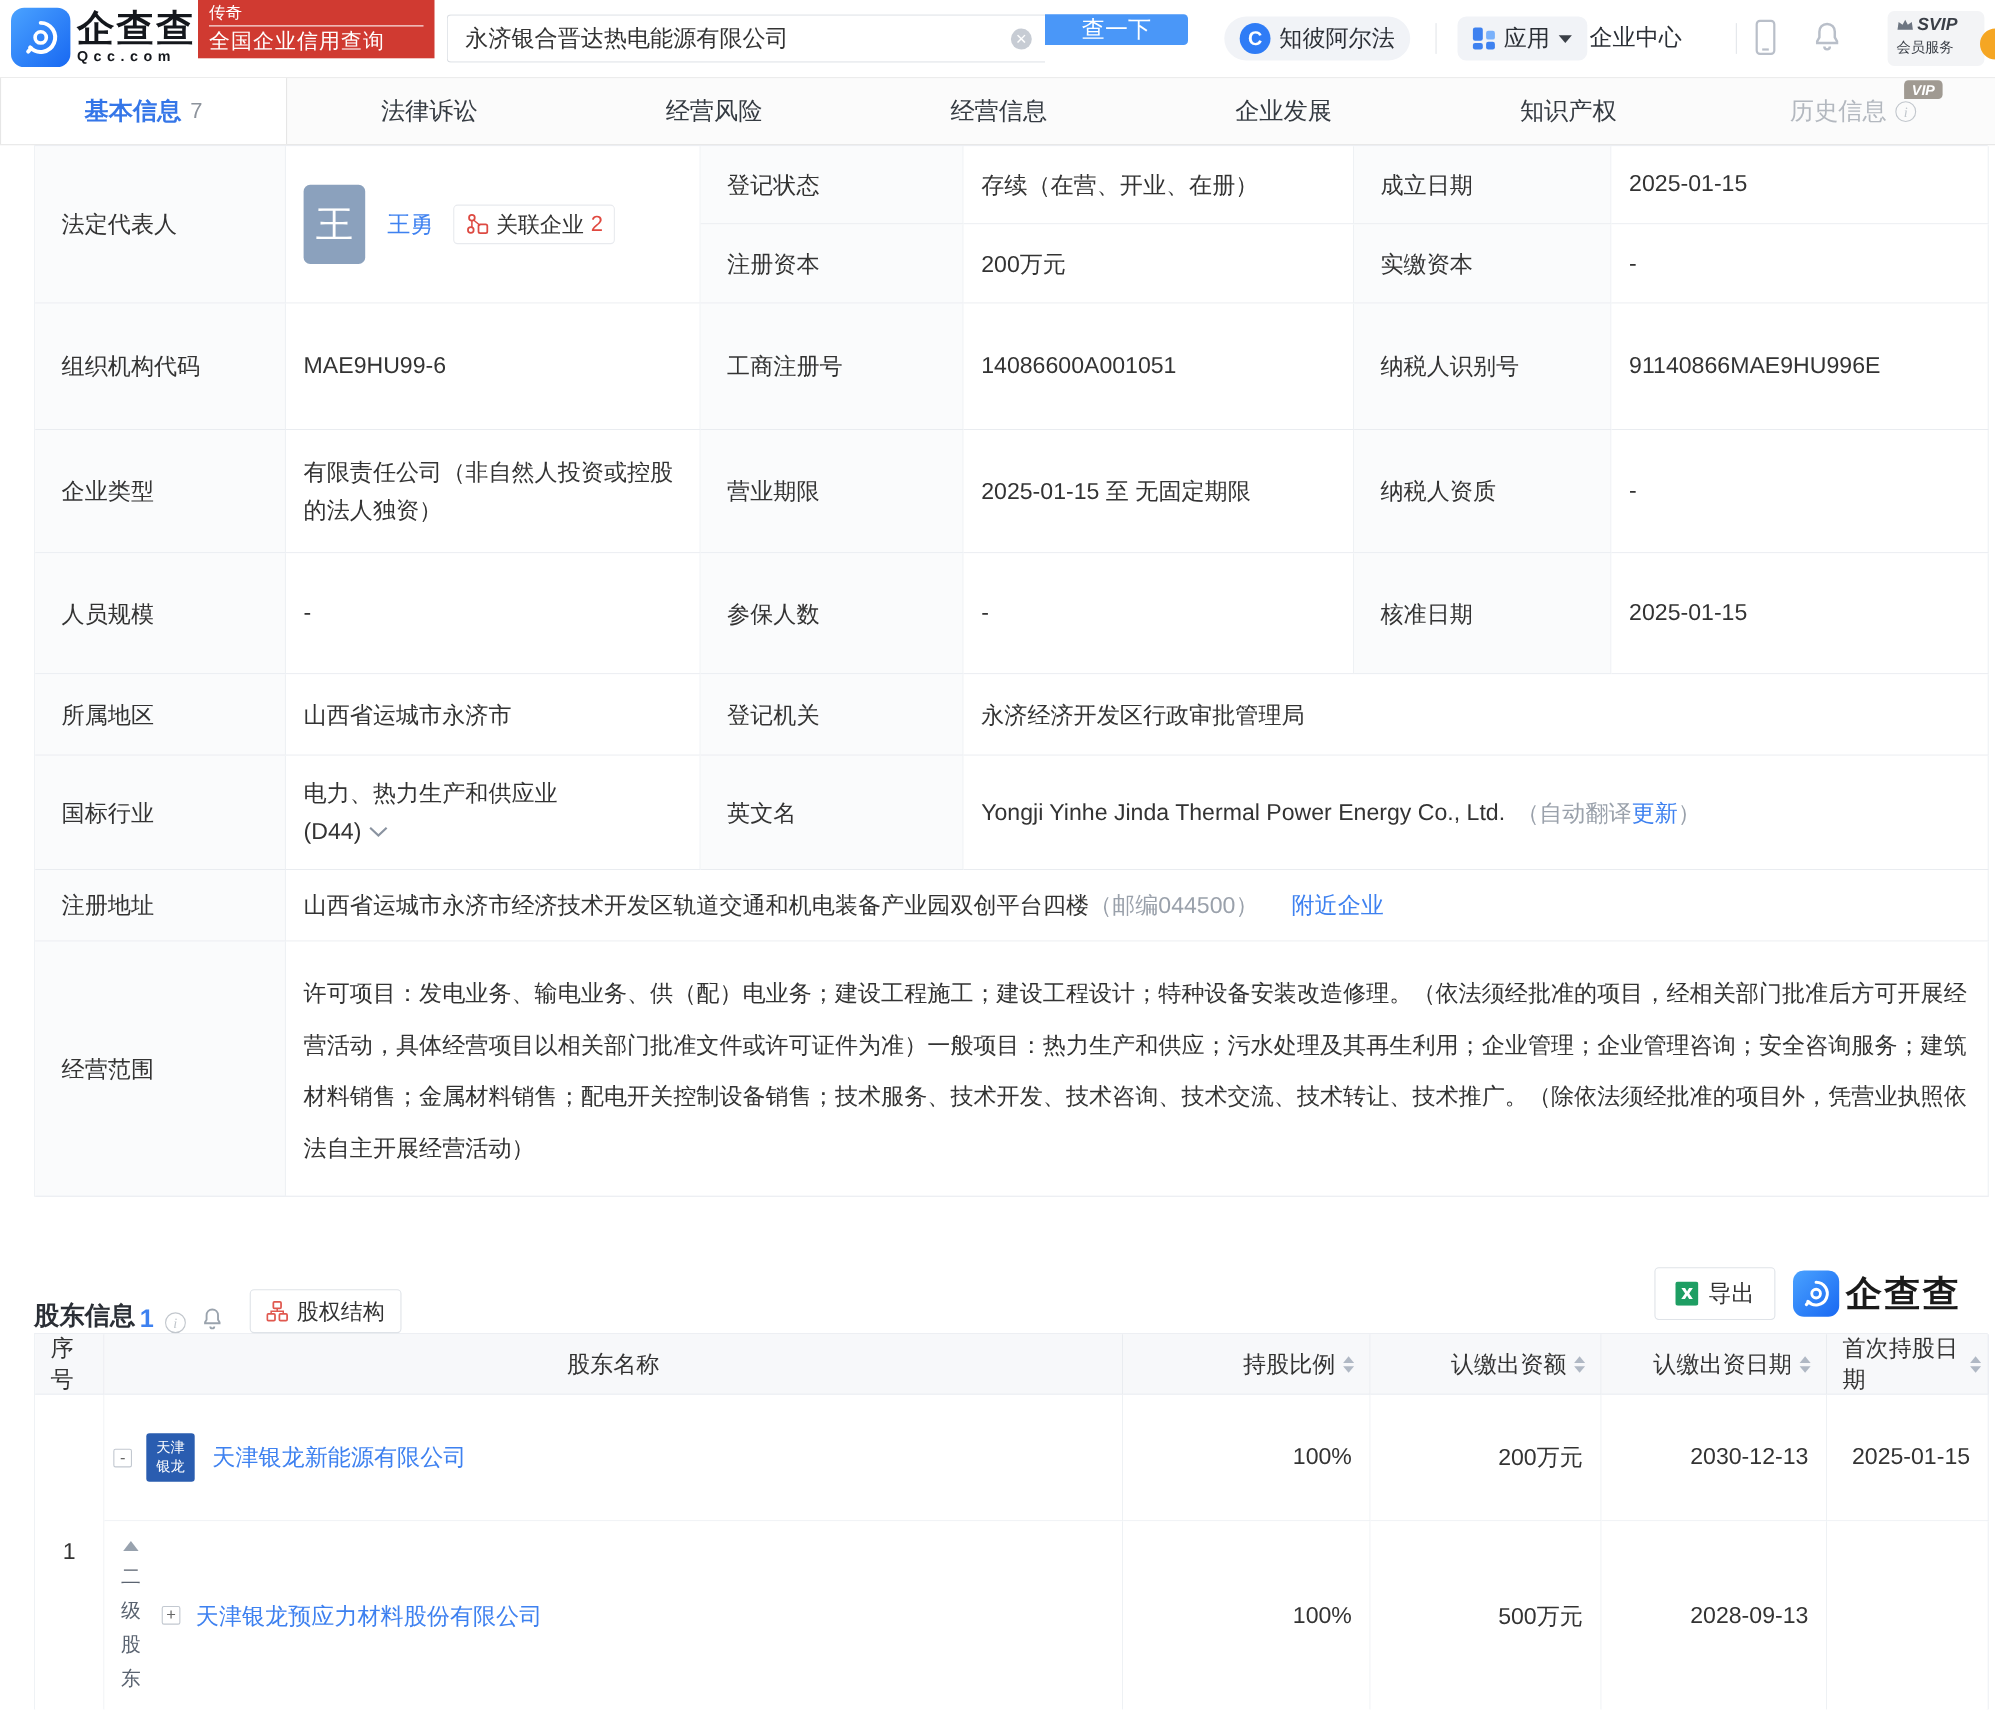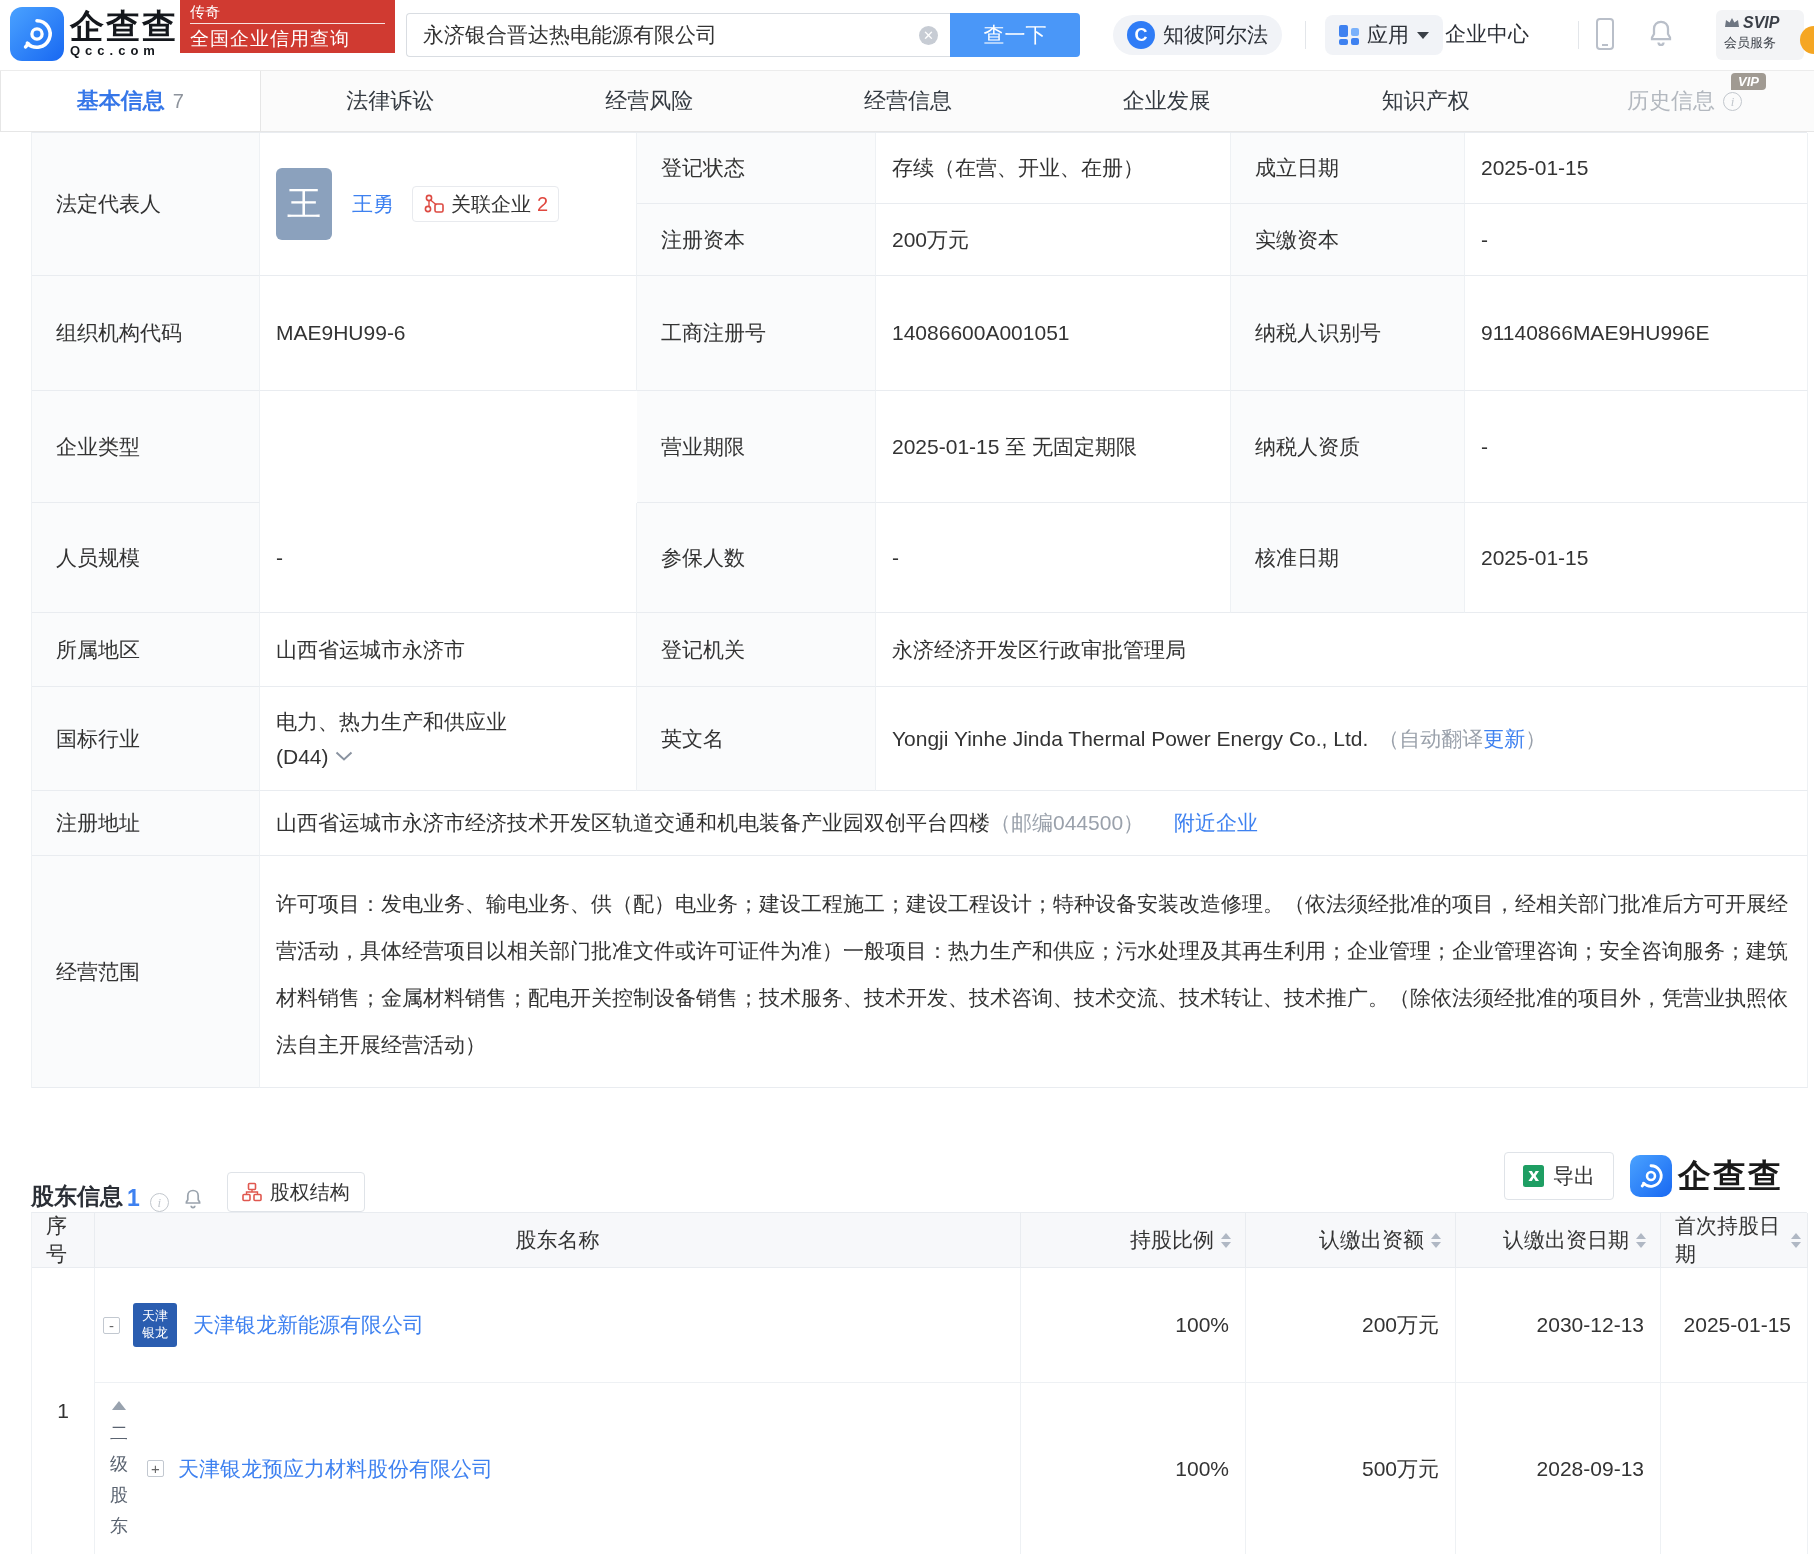--- a/index.html
+++ b/index.html
@@ -12,21 +12,21 @@
   .logo-icon { width:54px; height:54px; border-radius:12px; background:linear-gradient(135deg,#4aa2ff,#1868f2); display:flex; align-items:center; justify-content:center; }
   .brand-txt { margin-left:6px; }
   .brand-cn { font-size:34px; font-weight:800; color:#14171c; letter-spacing:2px; line-height:34px; }
   .brand-en { font-size:13px; font-weight:700; color:#14171c; letter-spacing:5px; line-height:16px; }
   .promo-badge { position:absolute; left:180px; top:0; width:215px; height:53px; background:#d03a31; color:#fff; padding:2px 10px 4px; }
   .promo-l1 { font-size:15px; line-height:19px; border-bottom:1px solid rgba(255,255,255,.85); padding-bottom:2px; }
   .promo-l2 { font-size:19px; line-height:25px; margin-top:2px; letter-spacing:1px; }
   .search-box { position:absolute; left:406px; top:13px; width:544px; height:44px; border:1px solid #d9dde2; border-right:none; border-radius:4px 0 0 4px; display:flex; align-items:center; }
   .search-input { flex:1; border:none; outline:none; font-size:21px; color:#333; padding:0 10px 0 16px; font-family:inherit; background:transparent; }
   .clear-icon { width:19px; height:19px; border-radius:50%; background:#c7ccd4; color:#fff; font-size:13px; line-height:19px; text-align:center; margin-right:12px; cursor:pointer; flex:none; }
-  .search-btn { position:absolute; left:950px; top:13px; width:130px; height:44px; background:#4a97f8; color:#fff; font-size:21px; border:none; border-radius:0 4px 4px 0; cursor:pointer; font-family:inherit; }
+  .search-btn { position:absolute; left:950px; top:13px; width:130px; height:28px; background:#4a97f8; color:#fff; font-size:21px; border:none; border-radius:0 4px 4px 0; cursor:pointer; font-family:inherit; }
   .pill { position:absolute; top:15px; height:40px; background:#f1f3f7; border-radius:20px; display:flex; align-items:center; padding:0 14px; cursor:pointer; }
   .zhibi { left:1113px; }
   .zhibi-icon { width:28px; height:28px; border-radius:50%; background:#2f7cf6; color:#fff; font-weight:800; font-size:18px; line-height:28px; text-align:center; margin-right:8px; }
   .pill-txt { font-size:21px; color:#2b2f36; }
   .nav-divider { position:absolute; top:21px; width:1px; height:28px; background:#e3e6ea; }
   .apps { left:1325px; border-radius:8px; }
   .grid-icon { width:20px; height:20px; position:relative; margin-right:8px; }
   .grid-icon i { position:absolute; background:#3e81f0; border-radius:2px; }
   .caret-down { width:0; height:0; border-left:6px solid transparent; border-right:6px solid transparent; border-top:7px solid #3a3f47; margin-left:8px; }
   .ent-center { position:absolute; left:1445px; top:20px; font-size:21px; color:#2b2f36; cursor:pointer; }
@@ -222,20 +222,23 @@
     <div class="cell dash" style="grid-area:2/6/3/7;">-</div>
 
     <div class="cell lbl" style="grid-area:3/1/4/2;">组织机构代码</div>
     <div class="cell" style="grid-area:3/2/4/3;">MAE9HU99-6</div>
     <div class="cell lbl" style="grid-area:3/3/4/4;">工商注册号</div>
     <div class="cell" style="grid-area:3/4/4/5;">14086600A001051</div>
     <div class="cell lbl" style="grid-area:3/5/4/6;">纳税人识别号</div>
     <div class="cell" style="grid-area:3/6/4/7;">91140866MAE9HU996E</div>
 
     <div class="cell lbl" style="grid-area:4/1/5/2;">企业类型</div>
+    <div class="cell" style="grid-area:4/2/5/3;">
+        <span class="two-line">有限责任公司（非自然人投资或控股的法人独资）</span>
+      </div>
     <div class="cell lbl" style="grid-area:4/3/5/4;">营业期限</div>
     <div class="cell" style="grid-area:4/4/5/5;">2025-01-15 至 无固定期限</div>
     <div class="cell lbl" style="grid-area:4/5/5/6;">纳税人资质</div>
     <div class="cell dash" style="grid-area:4/6/5/7;">-</div>
 
     <div class="cell lbl" style="grid-area:5/1/6/2;">人员规模</div>
     <div class="cell dash" style="grid-area:5/2/6/3;">-</div>
     <div class="cell lbl" style="grid-area:5/3/6/4;">参保人数</div>
     <div class="cell dash" style="grid-area:5/4/6/5;">-</div>
     <div class="cell lbl" style="grid-area:5/5/6/6;">核准日期</div>

